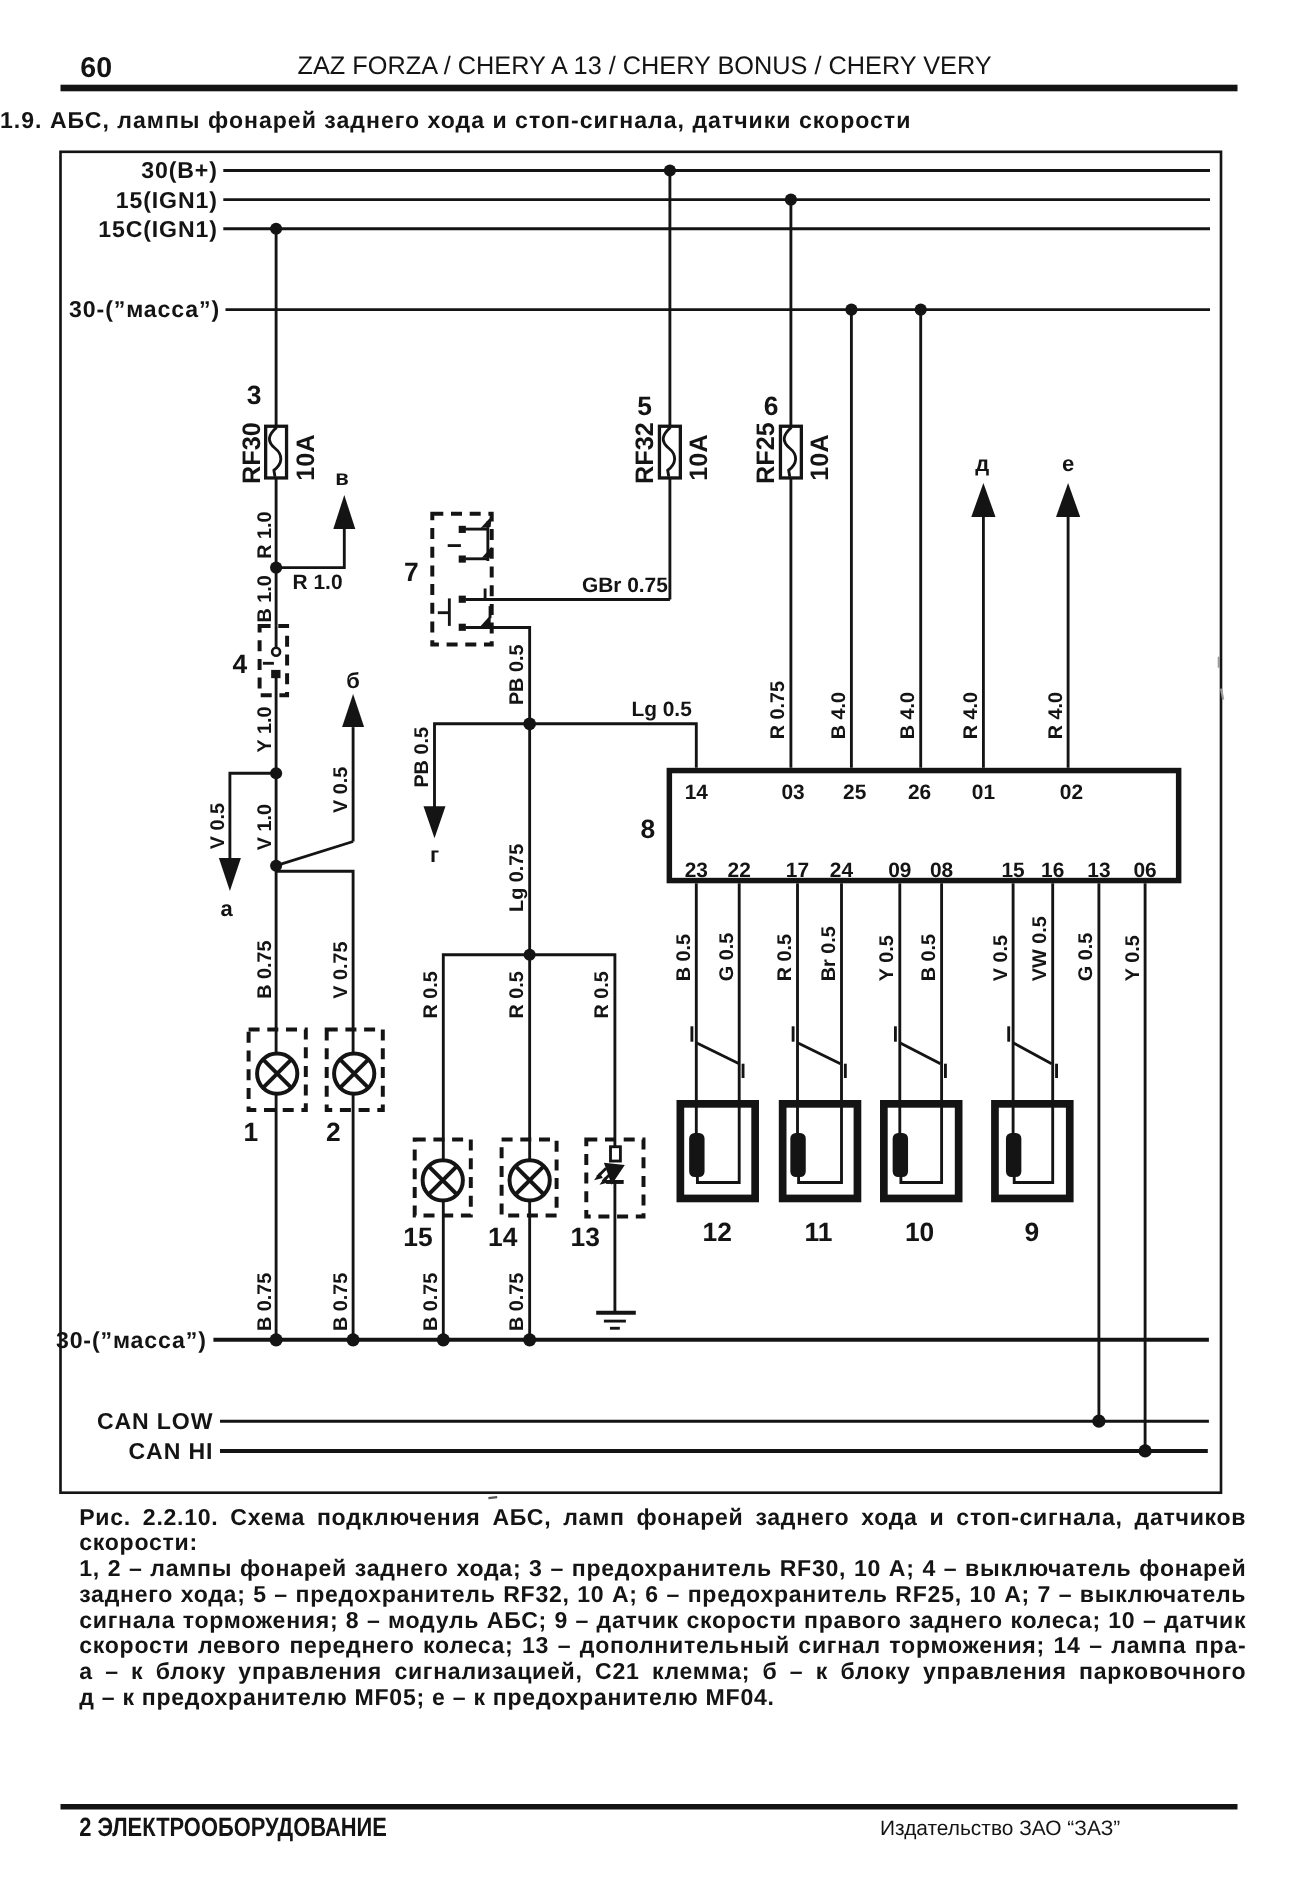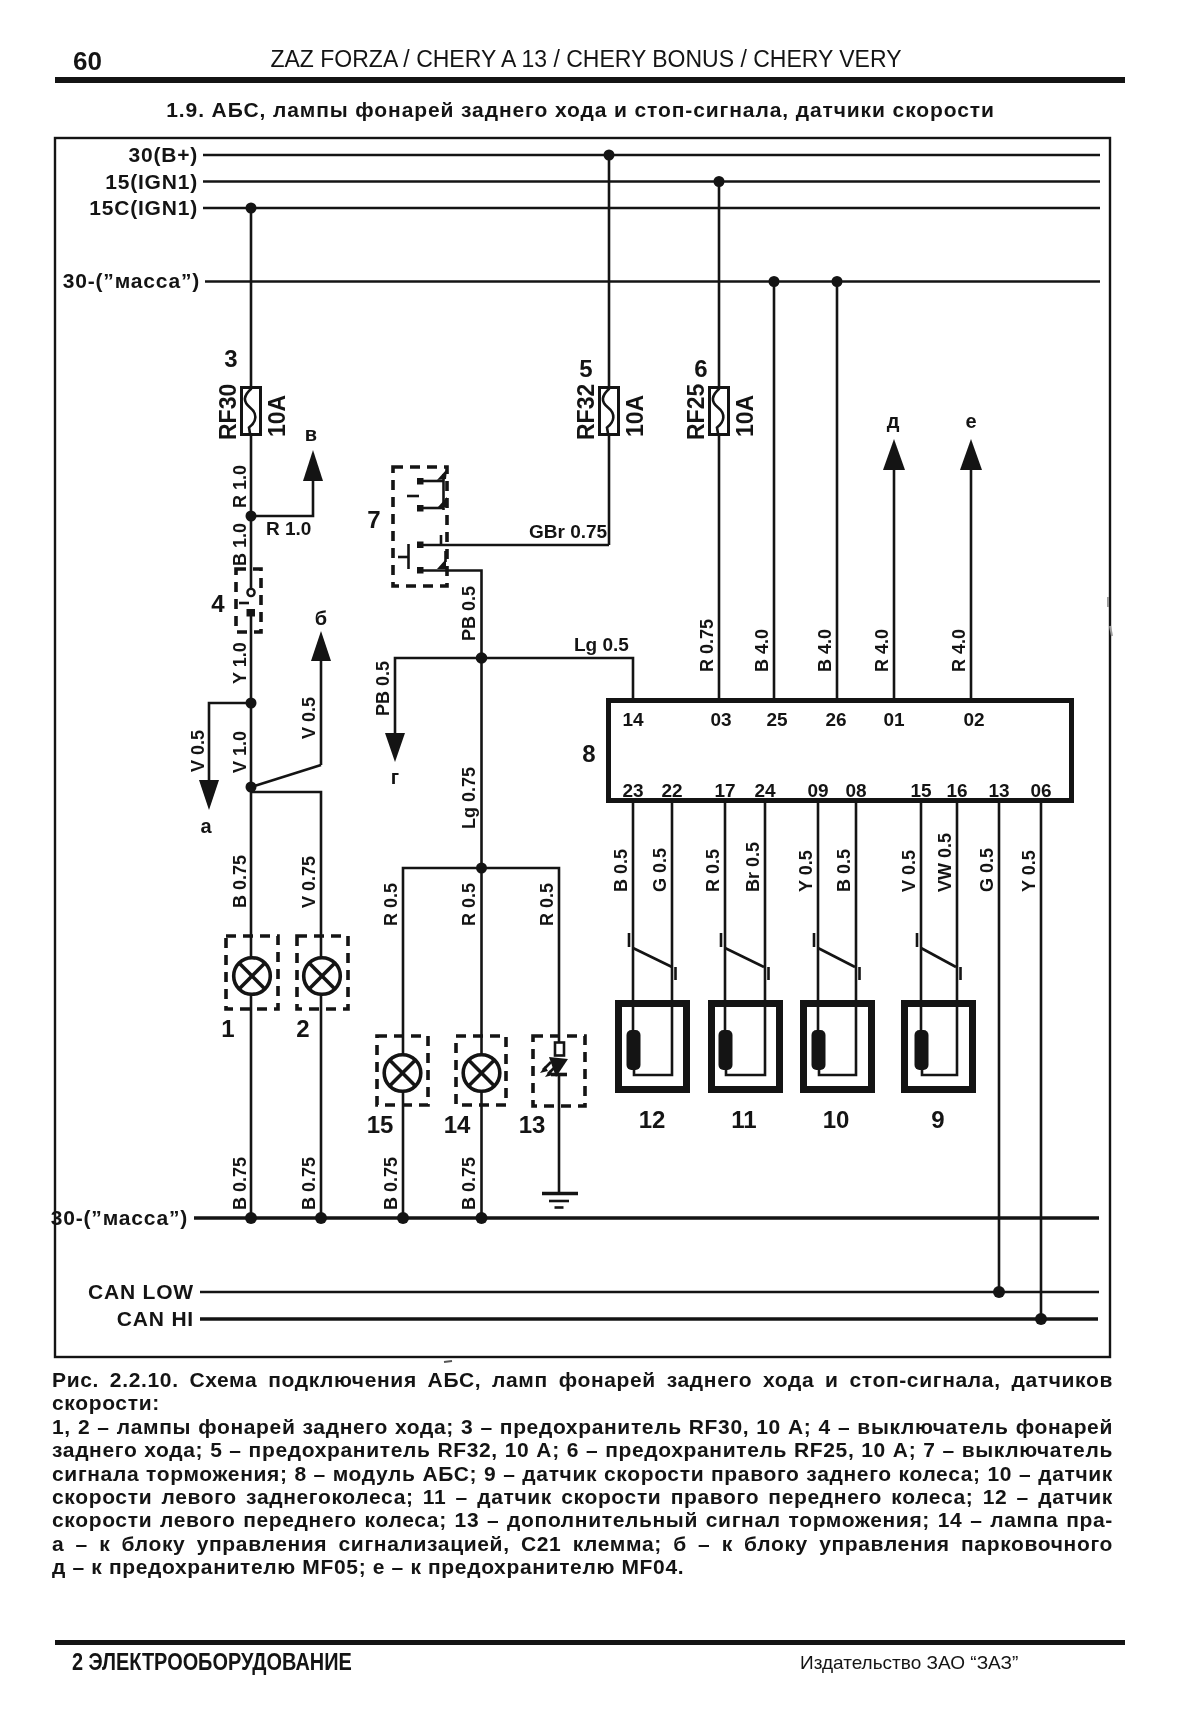--- a/index.html
+++ b/index.html
@@ -1,30 +1,30 @@
 <!DOCTYPE html>
 <html><head>
 <meta charset="utf-8">
 <style>
 html,body{margin:0;padding:0;background:#fff;}
 body{width:1180px;height:1726px;position:relative;font-family:"Liberation Sans",sans-serif;color:#141414;}
 .abs{position:absolute;}
-.cap{font-weight:bold;font-size:21px;line-height:23.4px;letter-spacing:0.65px;white-space:nowrap;}
+.cap{font-weight:bold;font-size:21px;line-height:23.4px;letter-spacing:0.65px;white-space:nowrap;margin-left:20px;}
 .jt{text-align:justify;text-align-last:justify;white-space:normal;}
 </style>
 </head>
 <body>
 
 <div class="abs" style="left:73px;top:48px;font-weight:bold;font-size:26px;line-height:1;">60</div>
 
 <div class="abs" style="left:0;top:48px;width:1172px;text-align:center;font-weight:normal;font-size:23px;line-height:1;">ZAZ FORZA / CHERY A 13 / CHERY BONUS / CHERY VERY</div>
 
 <div class="abs" style="left:55px;top:77px;width:1070px;height:6px;background:#141414;"></div>
 
-<div class="abs" style="left:0;top:99px;width:1161px;text-align:center;font-weight:bold;font-size:21px;letter-spacing:0.9px;line-height:1;">1.9. АБС, лампы фонарей заднего хода и стоп-сигнала, датчики скорости</div>
+<div class="abs" style="left:0;top:99px;width:1161px;font-weight:bold;font-size:21px;letter-spacing:0.9px;line-height:1;">1.9. АБС, лампы фонарей заднего хода и стоп-сигнала, датчики скорости</div>
 
 <svg class="abs" style="left:0;top:0;" width="1180" height="1726" viewBox="0 0 1180 1726">
 <style>
 .w{stroke:#141414;stroke-width:2.6;fill:none;}
 .w3{stroke:#141414;stroke-width:3.6;fill:none;}
 .db{stroke:#141414;stroke-width:3.6;fill:none;stroke-dasharray:10 7;}
 .t{font-family:"Liberation Sans",sans-serif;font-weight:bold;font-size:18px;fill:#141414;}
 .t19{font-family:"Liberation Sans",sans-serif;font-weight:bold;font-size:19px;fill:#141414;}
 .t20{font-family:"Liberation Sans",sans-serif;font-weight:bold;font-size:20px;fill:#141414;}
 .t21{font-family:"Liberation Sans",sans-serif;font-weight:bold;font-size:21px;fill:#141414;}
@@ -445,21 +445,20 @@
 <line x1="444" y1="1362" x2="452" y2="1361" stroke="#555" stroke-width="2"></line>
 </g>
 </svg>
 
 <div class="abs cap" style="left:52px;top:1368px;width:1061px;">
 <div class="jt">Рис. 2.2.10. Схема подключения АБС, ламп фонарей заднего хода и стоп-сигнала, датчиков</div>
 <div>скорости:</div>
 <div class="jt">1, 2 – лампы фонарей заднего хода; 3 – предохранитель RF30, 10 А; 4 – выключатель фонарей</div>
 <div class="jt">заднего хода; 5 – предохранитель RF32, 10 А; 6 – предохранитель RF25, 10 А; 7 – выключатель</div>
 <div class="jt">сигнала торможения; 8 – модуль АБС; 9 – датчик скорости правого заднего колеса; 10 – датчик</div>
-<div class="jt">скорости левого заднегоколеса; 11 – датчик скорости правого переднего колеса; 12 – датчик</div>
 <div class="jt">скорости левого переднего колеса; 13 – дополнительный сигнал торможения; 14 – лампа пра-</div>
 <div class="jt">а – к блоку управления сигнализацией, С21 клемма; б – к блоку управления парковочного</div>
 <div>д – к предохранителю MF05; е – к предохранителю MF04.</div>
 </div>
 
 <div class="abs" style="left:55px;top:1640px;width:1070px;height:5px;background:#141414;"></div>
 
 <div class="abs" style="left:72px;top:1650px;font-weight:bold;font-size:24px;line-height:1;transform:scaleX(0.83);transform-origin:0 0;white-space:nowrap;">2 ЭЛЕКТРООБОРУДОВАНИЕ</div>
 
 <div class="abs" style="left:800px;top:1653px;width:277px;font-size:19px;line-height:1;">Издательство ЗАО “ЗАЗ”</div>

